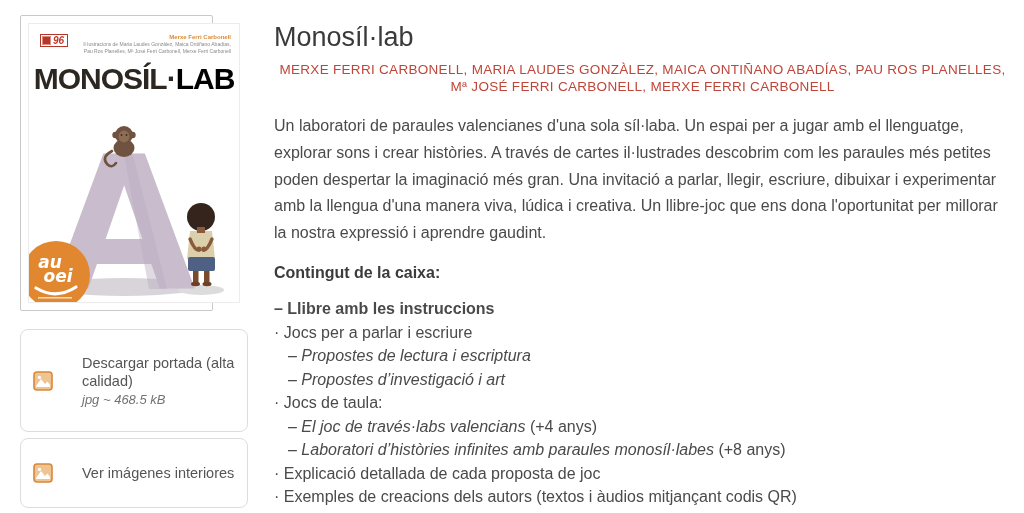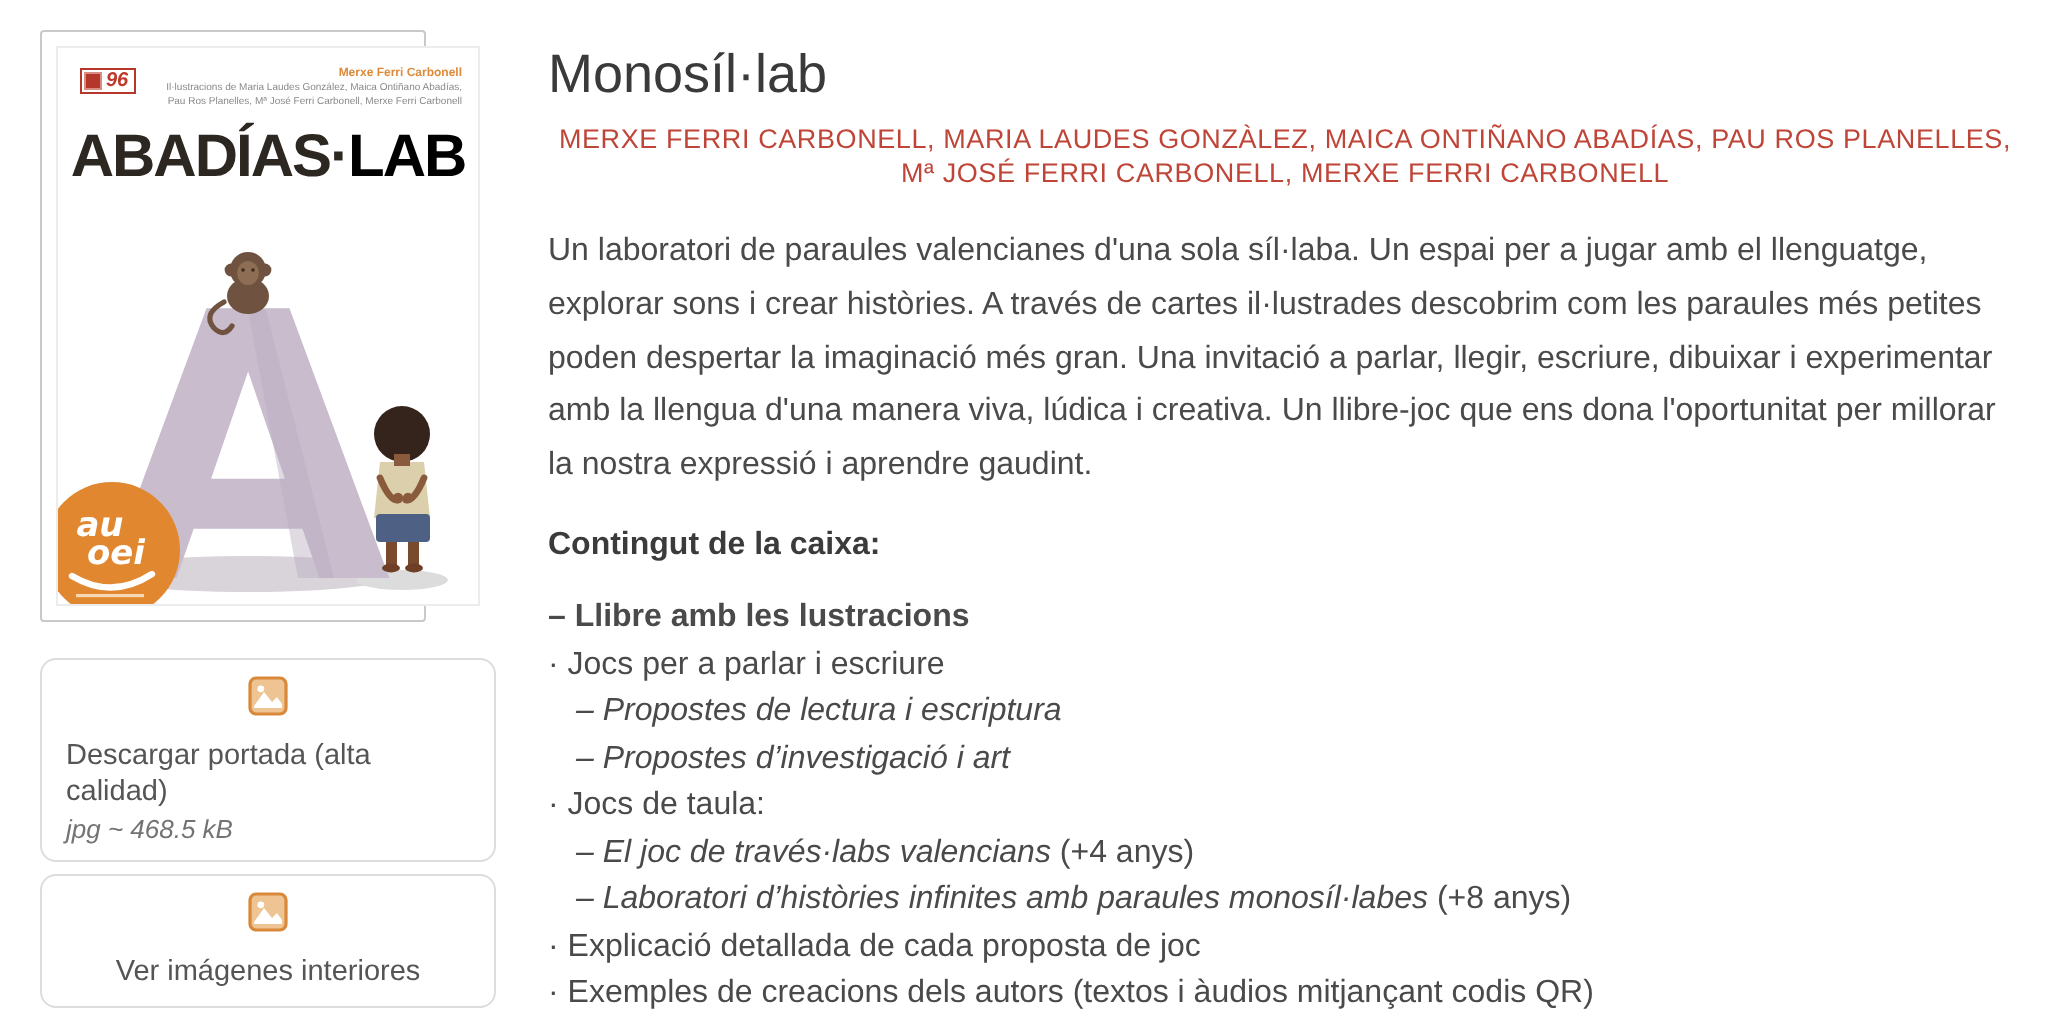--- a/index.html
+++ b/index.html
@@ -28,23 +28,23 @@
                  font-size:30px; font-weight:700; letter-spacing:-1px; white-space:nowrap; }
   .cover-title .dark   { color:#2d2722; }
   .cover-title .orange { color:#000000; }
 
   .cover-illustration { position:absolute; left:0; top:75px; width:212px; height:200px; }
 
   .collection-logo { position:absolute; left:-7px; bottom:-7px; width:68px; height:68px;
                      border-radius:50%; background:#e0872f; }
 
   
-  .side-btn { display:flex; align-items:center; gap:11px; width:228px; text-align:left;
+  .side-btn { display:flex; align-items:center; gap:29px; width:228px; text-align:left;
               background:#fff; border:1px solid #ddd; border-radius:8px;
-              padding:8px 12px; cursor:pointer;flex-direction:column; }
+              padding:24px 12px; cursor:pointer; }
   .side-btn.first { margin-top:18px; }
   .side-btn.second { margin-top:6px; }
   .btn-icon { flex:0 0 auto; width:20px; height:20px; }
   .btn-label { font-size:14.5px; color:#555; line-height:1.25; }
   .btn-meta  { font-size:13px; color:#737373; font-style:italic; margin-top:2px; }
 
   
   .main { position:absolute; left:274px; top:22px; width:737px; color:#4a4a4a; }
   .page-title { font-size:27px; font-weight:400; color:#3a3a3a; margin-bottom:9px; }
   .authors { font-size:13.5px; line-height:1.25; letter-spacing:.3px;
@@ -69,21 +69,21 @@
         <span class="stamp-num">96</span>
       </div>
 
       <div class="cover-credits">
         <div class="cover-credit-author">Merxe Ferri Carbonell</div>
         <div class="cover-credit-small">Il·lustracions de Maria Laudes González, Maica Ontiñano Abadías,</div>
         <div class="cover-credit-small">Pau Ros Planelles, Mª José Ferri Carbonell, Merxe Ferri Carbonell</div>
       </div>
 
       <div class="cover-title">
-        <span class="dark">ABADÍAS·</span><span class="orange">LAB</span>
+        <span class="dark">MONOSÍL·</span><span class="orange">LAB</span>
       </div>
 
       <svg class="cover-illustration" viewBox="0 0 212 200">
 
         <ellipse cx="95" cy="188" rx="76" ry="9" fill="#d8d4da"></ellipse>
         <ellipse cx="172" cy="191" rx="23" ry="5" fill="#dcdcdc"></ellipse>
 
         <text x="95" y="190" text-anchor="middle" font-family="DejaVu Sans, sans-serif" font-weight="bold" font-size="185" fill="#c8bccd">A</text>
         <polygon points="95,56 120,190 138,190 104,56" fill="#bbaec2" opacity="0.45"></polygon>
 
@@ -153,21 +153,21 @@
 
   <h1 class="page-title">Monosíl·lab</h1>
 
   <div class="authors">MERXE FERRI CARBONELL, MARIA LAUDES GONZÀLEZ, MAICA ONTIÑANO ABADÍAS, PAU ROS PLANELLES, Mª JOSÉ FERRI CARBONELL, MERXE FERRI CARBONELL</div>
 
   <p class="description">Un laboratori de paraules valencianes d'una sola síl·laba. Un espai per a jugar amb el llenguatge, explorar sons i crear històries. A través de cartes il·lustrades descobrim com les paraules més petites poden despertar la imaginació més gran. Una invitació a parlar, llegir, escriure, dibuixar i experimentar amb la llengua d'una manera viva, lúdica i creativa. Un llibre-joc que ens dona l'oportunitat per millorar la nostra expressió i aprendre gaudint.</p>
 
   <div class="contents-heading">Contingut de la caixa:</div>
 
   <div>
-      <div class="content-line"><span class="b">– Llibre amb les lustracions</span></div>
+      <div class="content-line"><span class="b">– Llibre amb les instruccions</span></div>
       <div class="content-line"><span>· Jocs per a parlar i escriure</span></div>
       <div class="content-line indent"><span class="i">– Propostes de lectura i escriptura</span></div>
       <div class="content-line indent"><span class="i">– Propostes d’investigació i art</span></div>
       <div class="content-line"><span>· Jocs de taula:</span></div>
       <div class="content-line indent"><span class="i">– El joc de través·labs valencians</span><span> (+4 anys)</span></div>
       <div class="content-line indent"><span class="i">– Laboratori d’històries infinites amb paraules monosíl·labes</span><span> (+8 anys)</span></div>
       <div class="content-line"><span>· Explicació detallada de cada proposta de joc</span></div>
       <div class="content-line"><span>· Exemples de creacions dels autors (textos i àudios mitjançant codis QR)</span></div>
     </div>
 

